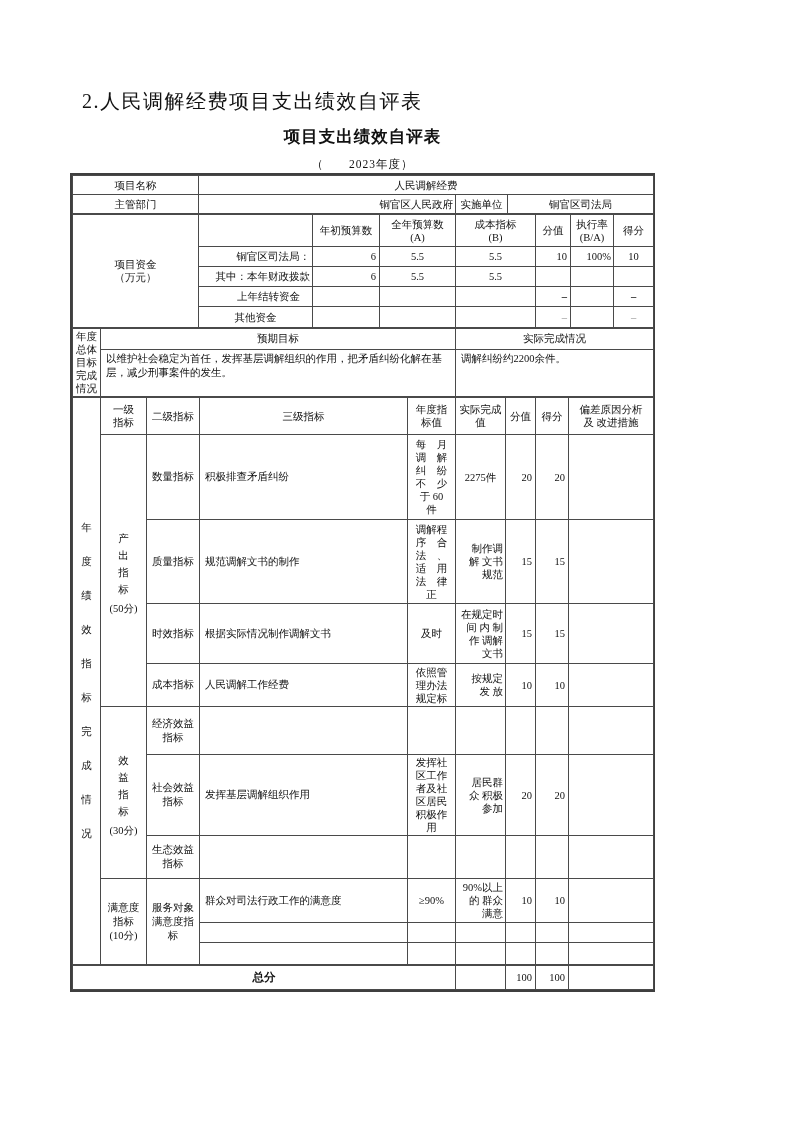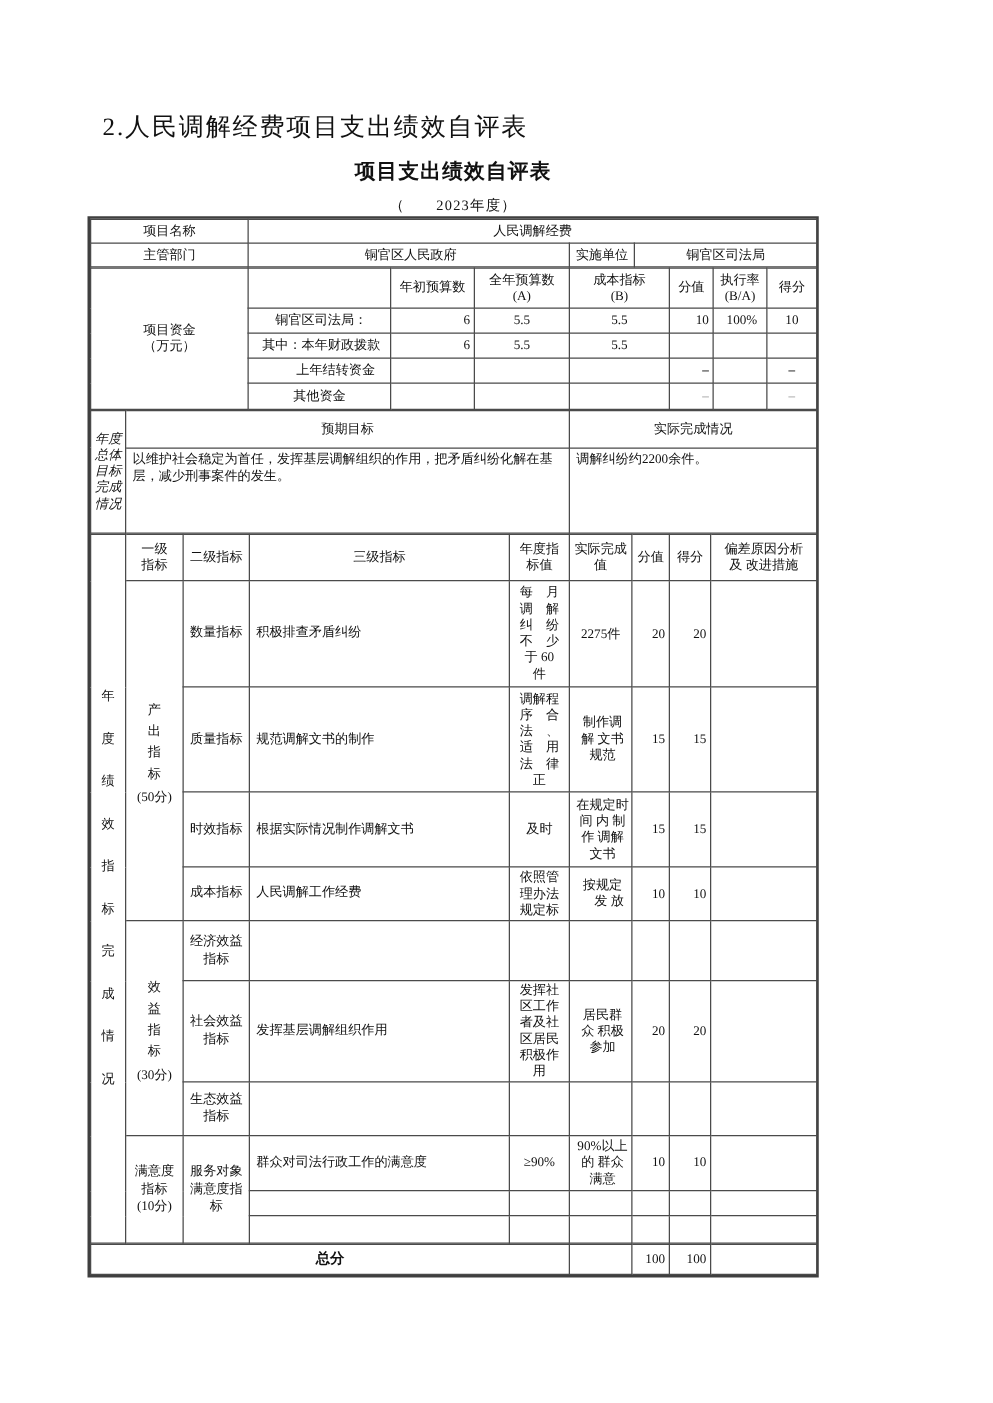--- a/index.html
+++ b/index.html
@@ -11,26 +11,26 @@
           font-size:16.5px;letter-spacing:1px;}
   .yearline{position:absolute;left:70px;top:157px;width:585px;text-align:center;
             font-size:11.5px;white-space:pre;letter-spacing:1px;}
   .tablewrap{position:absolute;left:70px;top:173px;width:585px;border:2px solid #3f3f3f;
              box-sizing:border-box;background:#fff;}
   table{border-collapse:collapse;table-layout:fixed;width:581px;}
   td{border:1px solid #4a4a4a;font-size:10.5px;line-height:13px;text-align:center;
      vertical-align:middle;padding:1px 2px;overflow:hidden;box-sizing:border-box;
      font-family:"Liberation Serif","DejaVu Serif",serif;color:#111;
      word-break:break-all;}
-  .tl{text-align:center;padding-left:5px;}
+  .tl{text-align:right;padding-left:5px;}
   .tr{text-align:right;padding-right:3px;}
   .pre{white-space:pre;}
   .top{vertical-align:top;padding-top:3px;}
   .goaltext{text-align:left;padding:2px 5px;line-height:14.5px;word-break:break-all;}
-  .rowlabel2{line-height:13px;padding:16px 3px;font-style:italic;}
+  .rowlabel2{line-height:13px;padding:1px 3px;}
   .stack1{width:11px;margin:0 auto;line-height:34px;word-break:break-all;}
   .stackg{width:11px;margin:4px auto;line-height:17px;word-break:break-all;}
   .stack3{width:34px;margin:0 auto;line-height:14px;word-break:break-all;}
   .gscore{line-height:14px;white-space:pre;}
   .lvl2{padding:0 5px;line-height:14px;}
   .l3{text-align:left;padding-left:5px;line-height:14px;}
   .dim{color:#888;}
   .bold{font-weight:bold;}
   .fh{line-height:13px;}
 </style>

